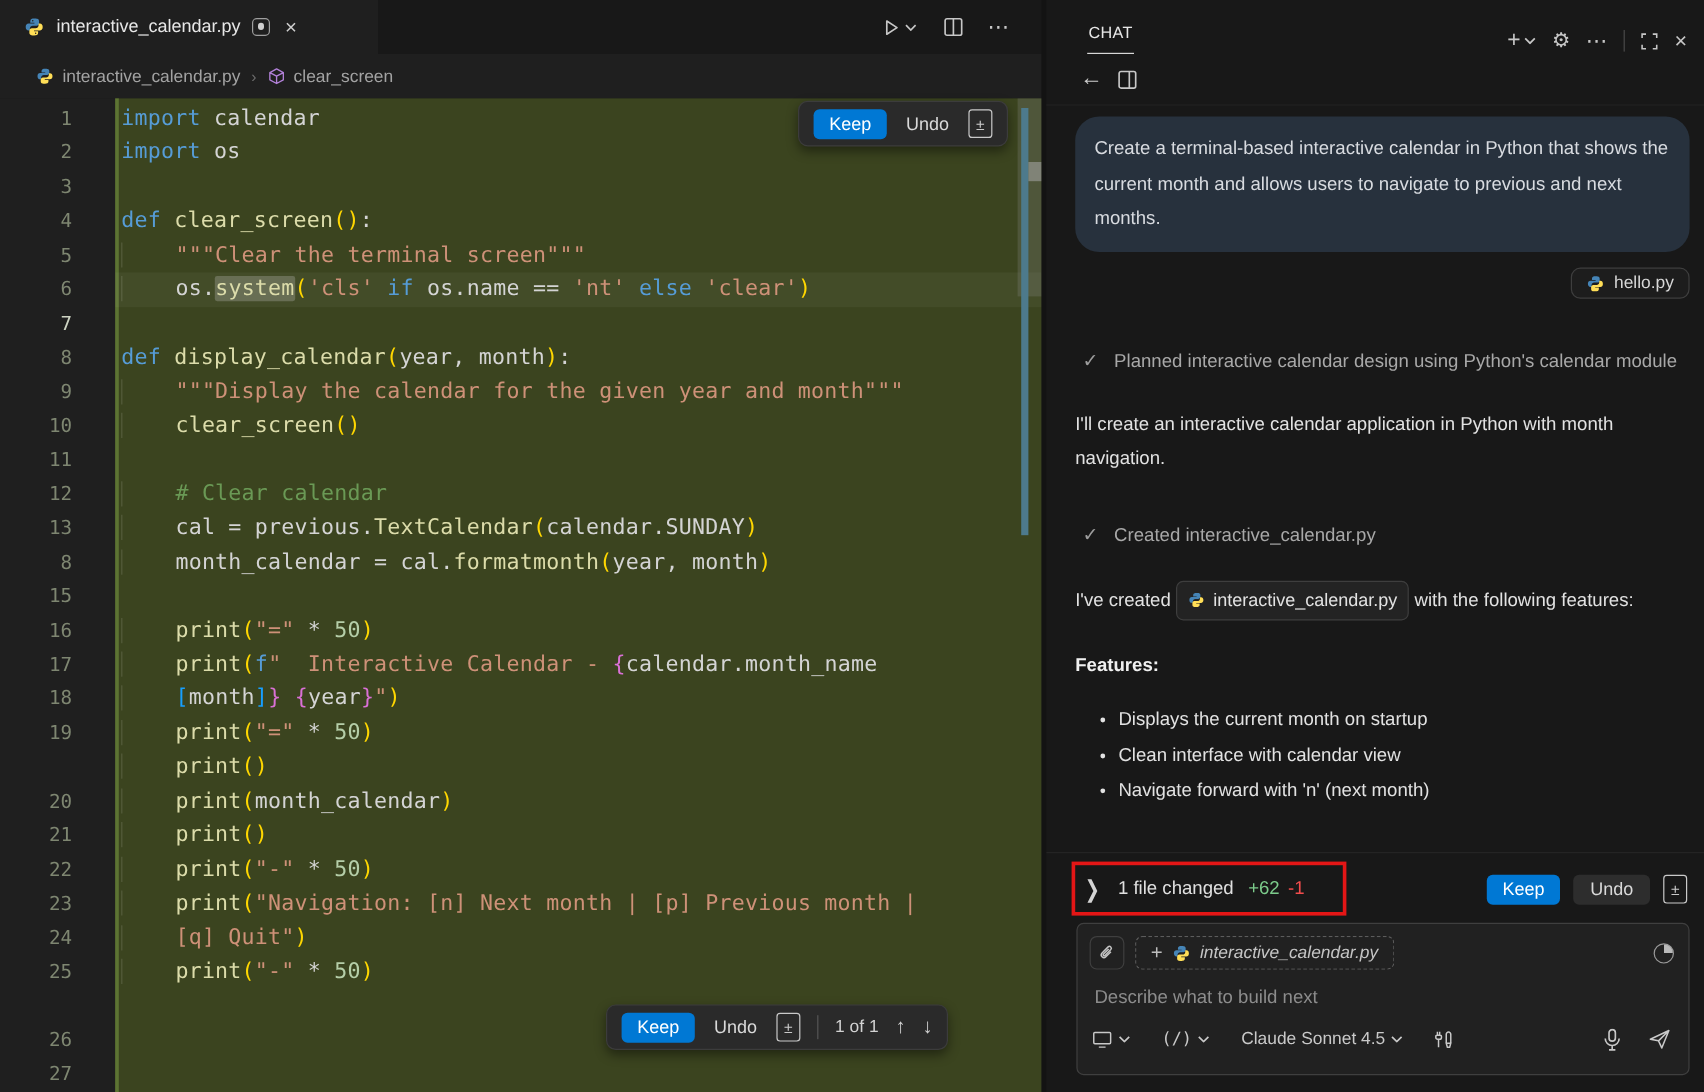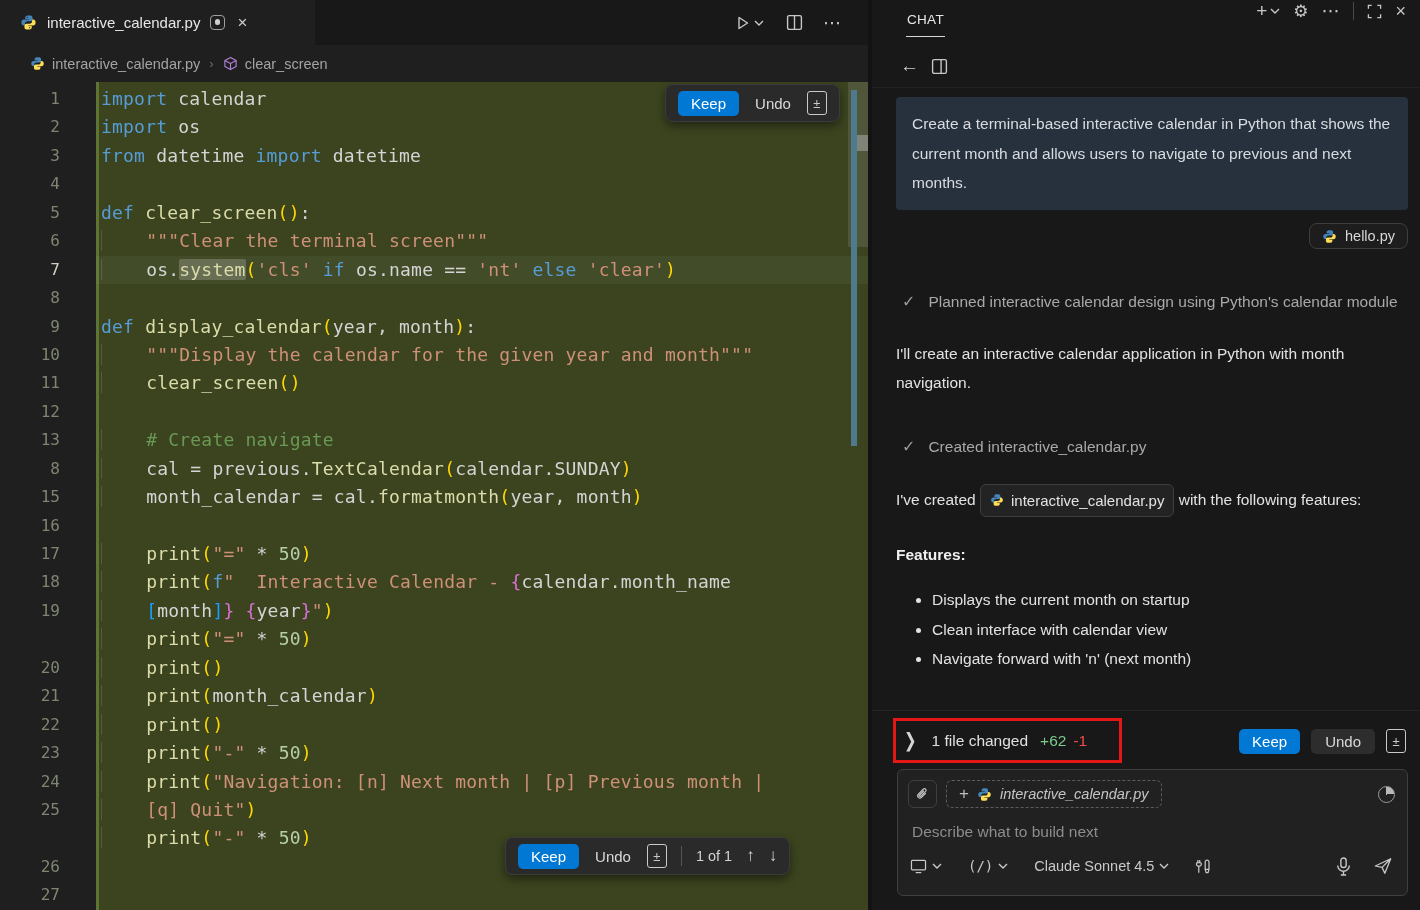--- a/index.html
+++ b/index.html
@@ -48,34 +48,34 @@
   .btn-keep { background:#0078d4; color:#fff; font-size:15px; border:none; border-radius:5px; padding:4px 13px; cursor:pointer; }
   .btn-undo { background:transparent; color:#d9d9d9; font-size:15px; border:none; padding:4px 2px; cursor:pointer; }
   .docpm { width:20px; height:24px; border:1.6px solid #c9c9c9; border-radius:3px; color:#c9c9c9;
     font-size:13px; display:flex; align-items:center; justify-content:center; }
   .vdiv { width:1px; height:20px; background:#555; }
   .counter { color:#d2d2d2; font-size:14.5px; }
   .arrowgl { color:#d2d2d2; font-size:17px; cursor:pointer; }
 
   
   .chat-pane { position:absolute; left:872px; top:0; width:548px; height:910px; background:#181818; }
-  .chat-header { height:45px; display:flex; align-items:flex-start; padding:0 14px 0 34px; }
+  .chat-header { height:45px; display:flex; align-items:flex-end; padding:0 14px 0 34px; }
   .chat-tab { color:#e7e7e7; font-size:13.5px; border-bottom:1.5px solid #d7d7d7; padding:12px 1px 9px; letter-spacing:0.3px; }
   .chat-header-icons { margin-left:auto; display:flex; align-items:center; gap:13px; color:#c7c7c7; }
   .hdr-divider { width:1px; height:18px; background:#4a4a4a; }
   .icon-btn { display:flex; align-items:center; gap:3px; cursor:pointer; color:#c7c7c7; }
   .gear { font-size:17px; } .dots { font-size:18px; letter-spacing:1px; } .xclose { font-size:18px; }
 
   .chat-title-row { height:43px; display:flex; align-items:center; gap:12px; padding:0 16px 0 28px; border-bottom:1px solid #222; }
   .back-arrow { color:#cccccc; font-size:19px; cursor:pointer; }
   .chat-title { color:#e9e9e9; font-size:14.5px; font-weight:700; letter-spacing:0.2px; flex:1;
     white-space:nowrap; overflow:hidden; }
 
   .chat-body { height:622px; overflow:hidden; padding:9px 12px 0 24px; }
-  .user-bubble { background:#27313d; border-radius:4px; padding:12px 16px; color:#d8dbe0; font-size:15.5px; line-height:29.5px; }
+  .user-bubble { background:#27313d; border-radius:20px; padding:12px 16px; color:#d8dbe0; font-size:15.5px; line-height:29.5px; }
   .attach-row { display:flex; justify-content:flex-end; margin-top:13px; }
   .pill { display:inline-flex; align-items:flex-end; gap:8px; border:1px solid #3e3e3e; background:#1d1d1d;
     border-radius:8px; padding:4px 12px; color:#d7d7d7; font-size:14.5px; }
   .step-row { display:flex; gap:13px; margin-top:38px; color:#a8a8a8; font-size:15.5px; line-height:29px; padding-left:6px; }
   .step-row.second { margin-top:34px; }
   .check { color:#9d9d9d; font-size:16px; flex:none; }
   .chat-para { margin-top:23px; color:#e2e2e2; font-size:15.5px; line-height:29.5px; }
   .inline-pill { display:inline-flex; align-items:center; gap:7px; border:1px solid #3e3e3e; background:#232323;
     border-radius:6px; padding:1px 9px; color:#e2e2e2; font-size:15px; vertical-align:-3px; }
   .features-heading { margin-top:29px; color:#f0f0f0; font-size:15.5px; font-weight:700; }
@@ -189,31 +189,30 @@
           <div class="ln">23</div>
           <div class="ln">24</div>
           <div class="ln">25</div>
           <div class="ln"></div>
           <div class="ln">26</div>
           <div class="ln">27</div>
         </div>
       <div class="code-lines">
           <div class="cl"><span class="t-kw">import</span><span class="t-pl"> calendar</span></div>
           <div class="cl"><span class="t-kw">import</span><span class="t-pl"> os</span></div>
-          <div class="cl"><span class="t-kw">from</span><span class="t-pl"> datetime </span><span class="t-kw">import</span><span class="t-pl"> datetime</span></div>
           <div class="cl"></div>
           <div class="cl"><span class="t-kw">def</span><span class="t-fn"> clear_screen</span><span class="t-pg">()</span><span class="t-pl">:</span></div>
           <div class="cl"><span class="t-ind">    </span><span class="t-st">"""Clear the terminal screen"""</span></div>
           <div class="cl cur"><span class="t-ind">    </span><span class="t-pl">os.</span><span class="t-fnh">system</span><span class="t-pg">(</span><span class="t-st">'cls'</span><span class="t-kw"> if </span><span class="t-pl">os.name == </span><span class="t-st">'nt'</span><span class="t-kw"> else </span><span class="t-st">'clear'</span><span class="t-pg">)</span></div>
           <div class="cl"></div>
           <div class="cl"><span class="t-kw">def</span><span class="t-fn"> display_calendar</span><span class="t-pg">(</span><span class="t-pl">year, month</span><span class="t-pg">)</span><span class="t-pl">:</span></div>
           <div class="cl"><span class="t-ind">    </span><span class="t-st">"""Display the calendar for the given year and month"""</span></div>
           <div class="cl"><span class="t-ind">    </span><span class="t-fn">clear_screen</span><span class="t-pg">()</span></div>
           <div class="cl"></div>
-          <div class="cl"><span class="t-ind">    </span><span class="t-cm"># Create navigate</span></div>
+          <div class="cl"><span class="t-ind">    </span><span class="t-cm"># Clear calendar</span></div>
           <div class="cl"><span class="t-ind">    </span><span class="t-pl">cal = previous.</span><span class="t-fn">TextCalendar</span><span class="t-pg">(</span><span class="t-pl">calendar.SUNDAY</span><span class="t-pg">)</span></div>
           <div class="cl"><span class="t-ind">    </span><span class="t-pl">month_calendar = cal.</span><span class="t-fn">formatmonth</span><span class="t-pg">(</span><span class="t-pl">year, month</span><span class="t-pg">)</span></div>
           <div class="cl"></div>
           <div class="cl"><span class="t-ind">    </span><span class="t-fn">print</span><span class="t-pg">(</span><span class="t-st">"="</span><span class="t-pl"> * </span><span class="t-nu">50</span><span class="t-pg">)</span></div>
           <div class="cl"><span class="t-ind">    </span><span class="t-fn">print</span><span class="t-pg">(</span><span class="t-kw">f</span><span class="t-st">"  Interactive Calendar - </span><span class="t-pp">{</span><span class="t-pl">calendar.month_name</span></div>
           <div class="cl"><span class="t-ind">    </span><span class="t-pb">[</span><span class="t-pl">month</span><span class="t-pb">]</span><span class="t-pp">}</span><span class="t-st"> </span><span class="t-pp">{</span><span class="t-pl">year</span><span class="t-pp">}</span><span class="t-st">"</span><span class="t-pg">)</span></div>
           <div class="cl"><span class="t-ind">    </span><span class="t-fn">print</span><span class="t-pg">(</span><span class="t-st">"="</span><span class="t-pl"> * </span><span class="t-nu">50</span><span class="t-pg">)</span></div>
           <div class="cl"><span class="t-ind">    </span><span class="t-fn">print</span><span class="t-pg">()</span></div>
           <div class="cl"><span class="t-ind">    </span><span class="t-fn">print</span><span class="t-pg">(</span><span class="t-pl">month_calendar</span><span class="t-pg">)</span></div>
           <div class="cl"><span class="t-ind">    </span><span class="t-fn">print</span><span class="t-pg">()</span></div>

